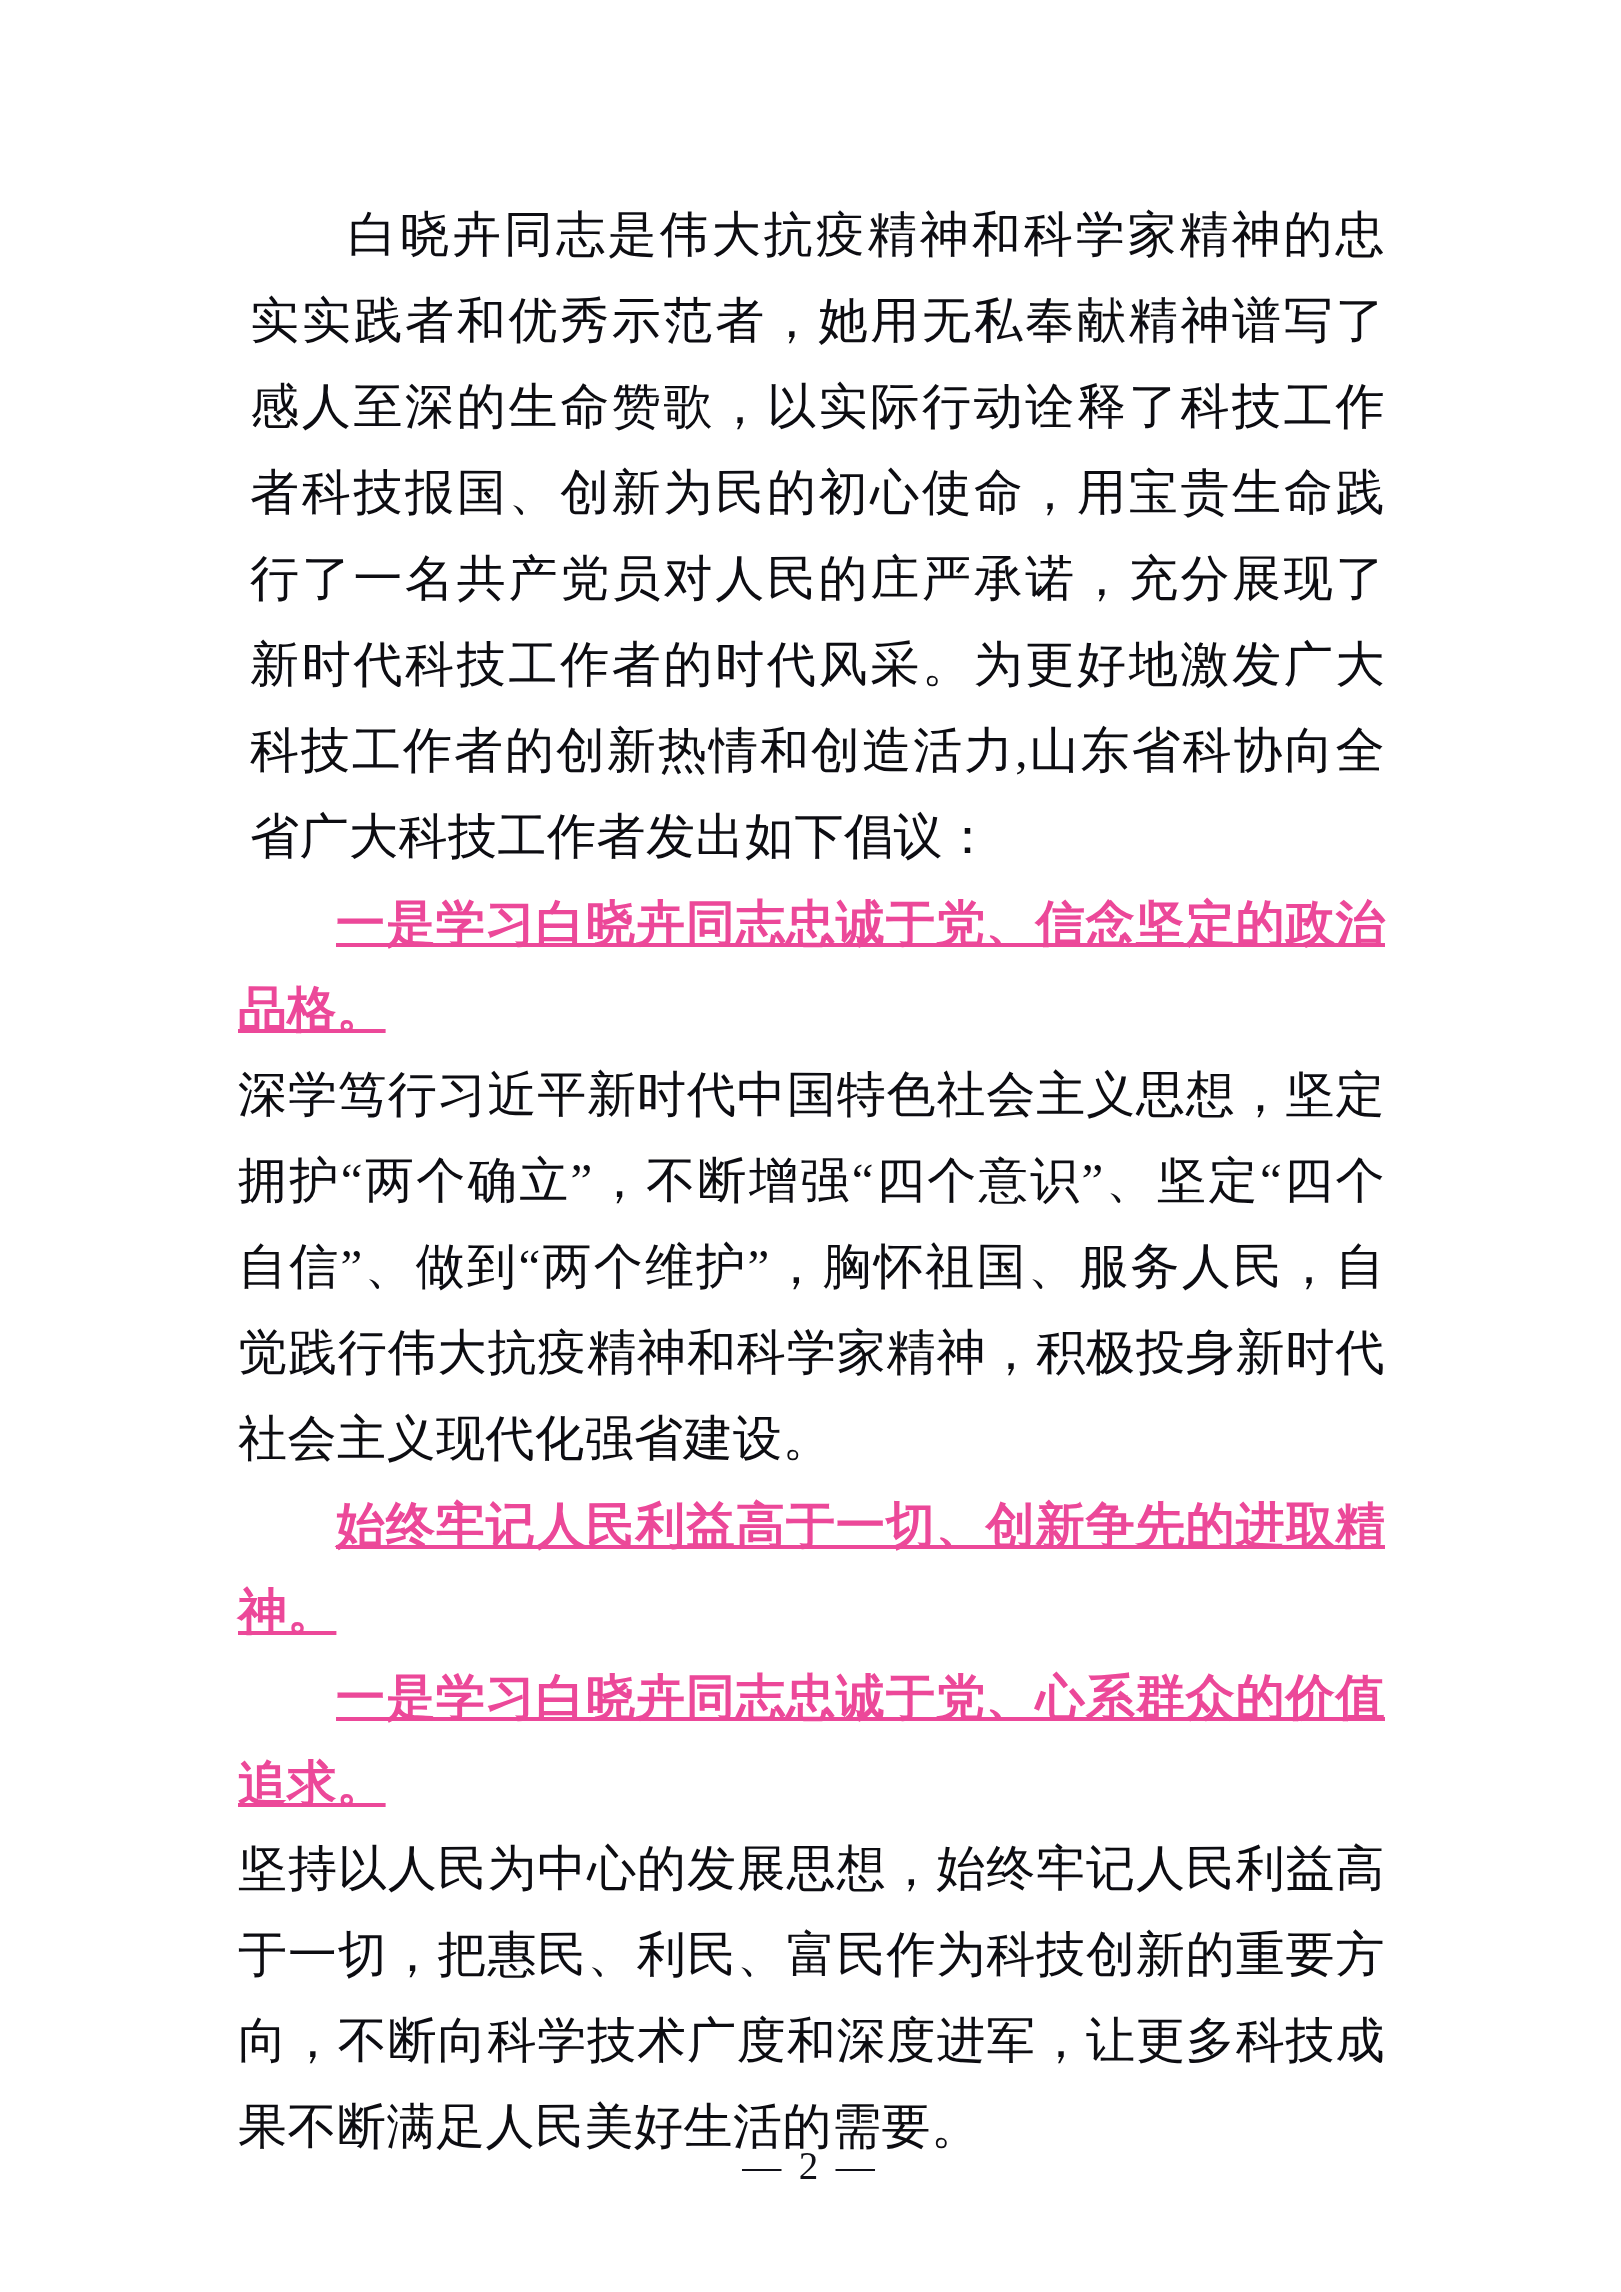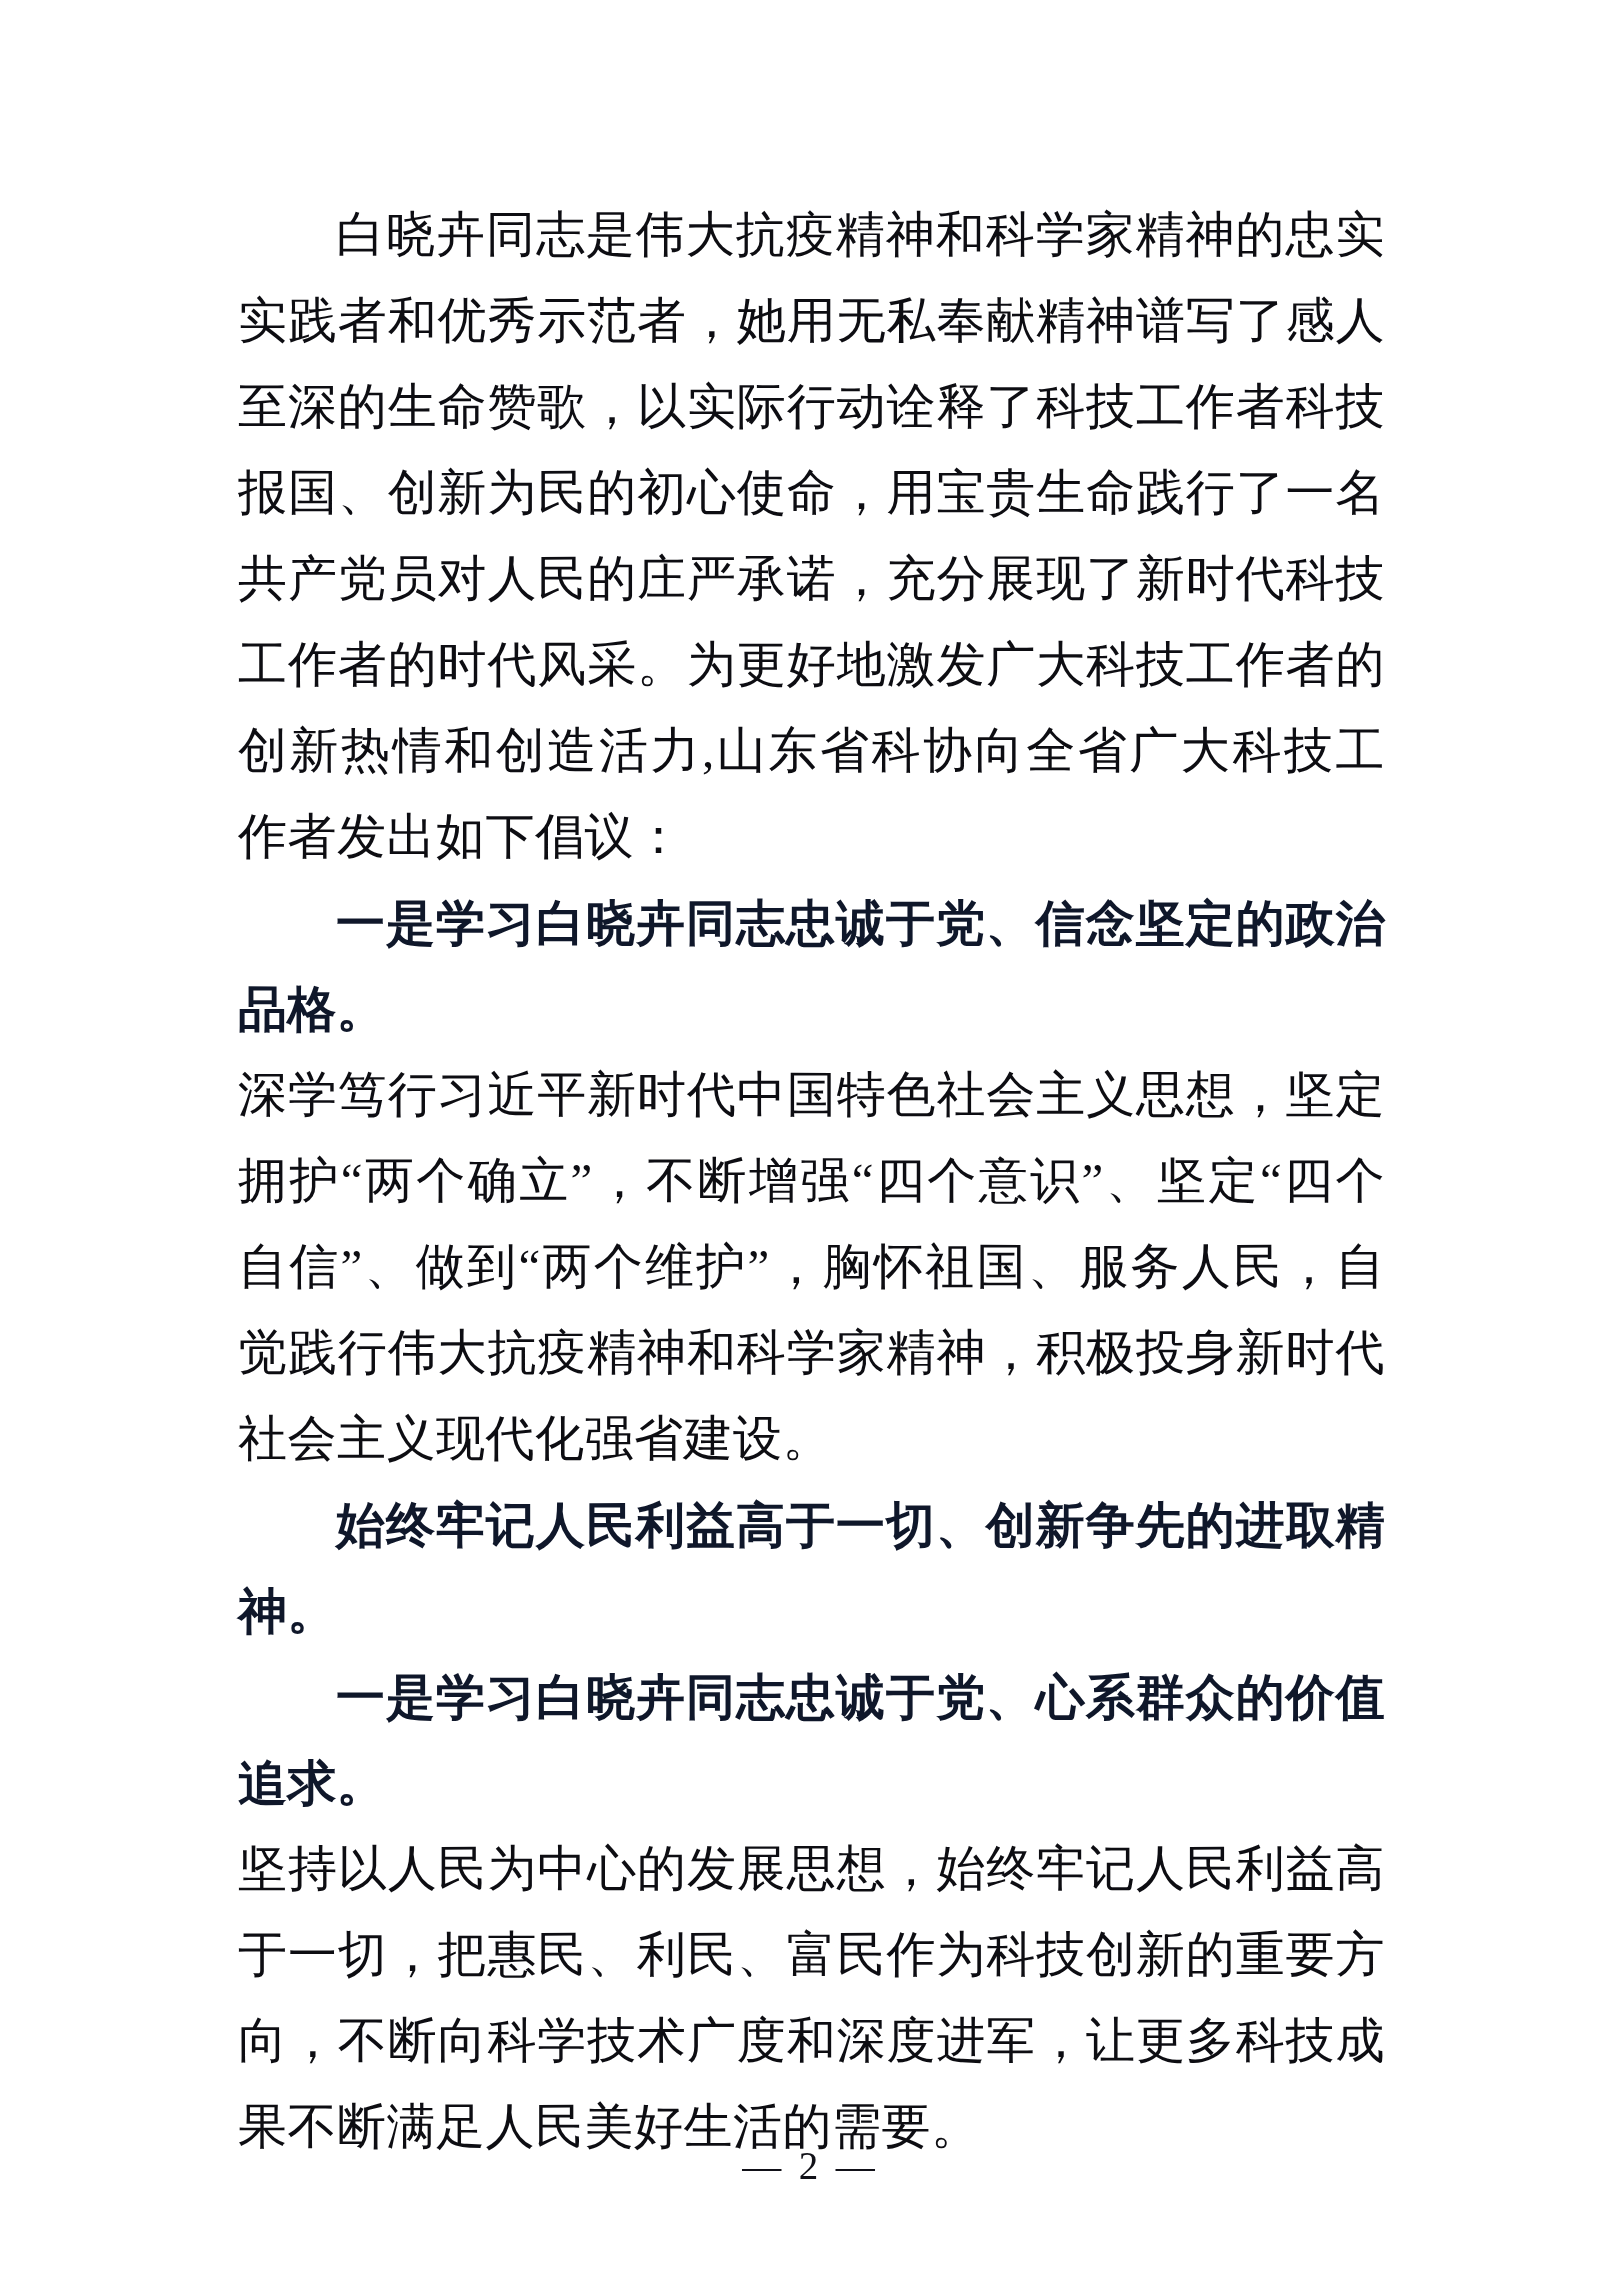--- a/index.html
+++ b/index.html
@@ -31,34 +31,36 @@
     text-align: justify;
     text-justify: inter-character;
     text-indent: 0;
     margin: 0 0 0 0;
     letter-spacing: 0.5px;
     word-break: break-all;
     -webkit-font-smoothing: antialiased;
   }
   .para.indent {
     text-indent: 98px;
+    margin-left: 12px;
   }
   
   .heading {
     font-family: "Liberation Sans", "DejaVu Sans", sans-serif;
     font-size: 49px;
     line-height: 86px;
-    color: #0f172a;
+    color: #ec4899;
     font-weight: bold;
     text-indent: 98px;
     text-align: justify;
     text-justify: inter-character;
     margin: 0;
     letter-spacing: 0.2px;
     word-break: break-all;
+    text-decoration: underline;
   }
   .footer {
     position: absolute;
     left: 0;
     right: 0;
     top: 2143px;
     text-align: center;
     font-family: "Liberation Serif", "DejaVu Serif", serif;
     font-size: 39px;
     color: #111118;

